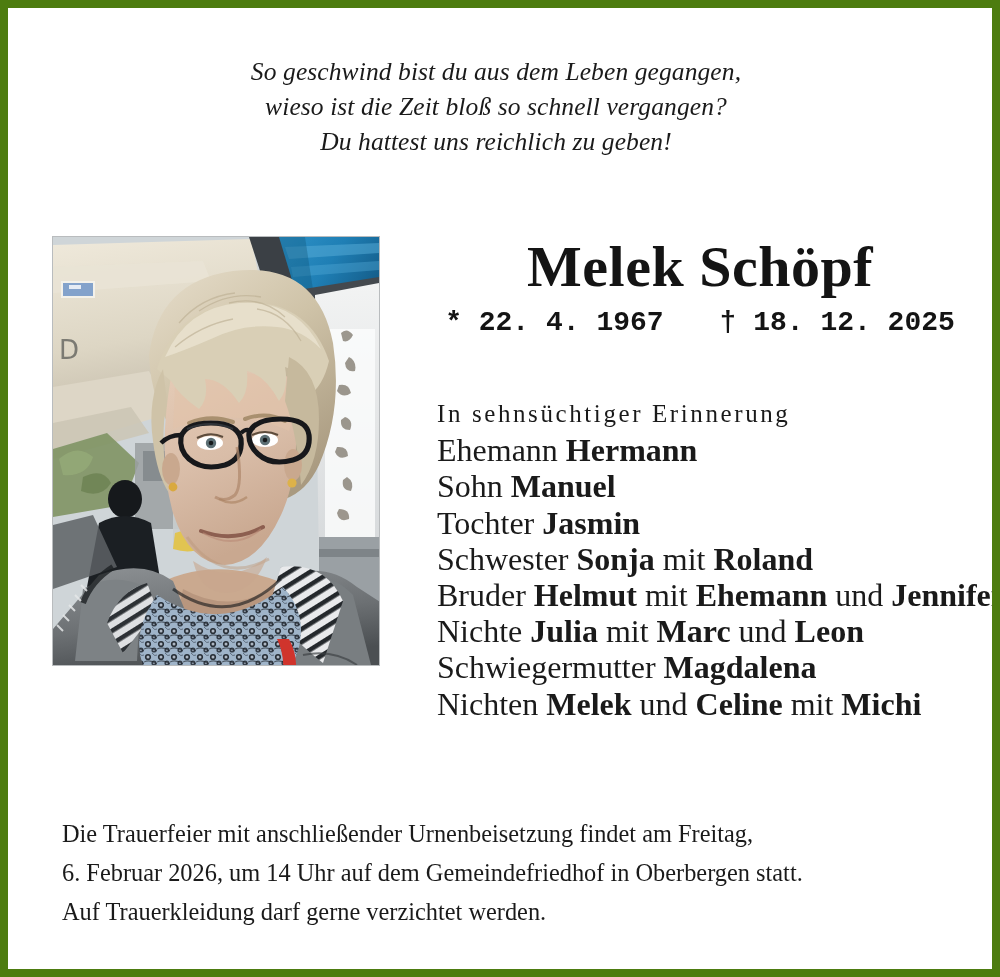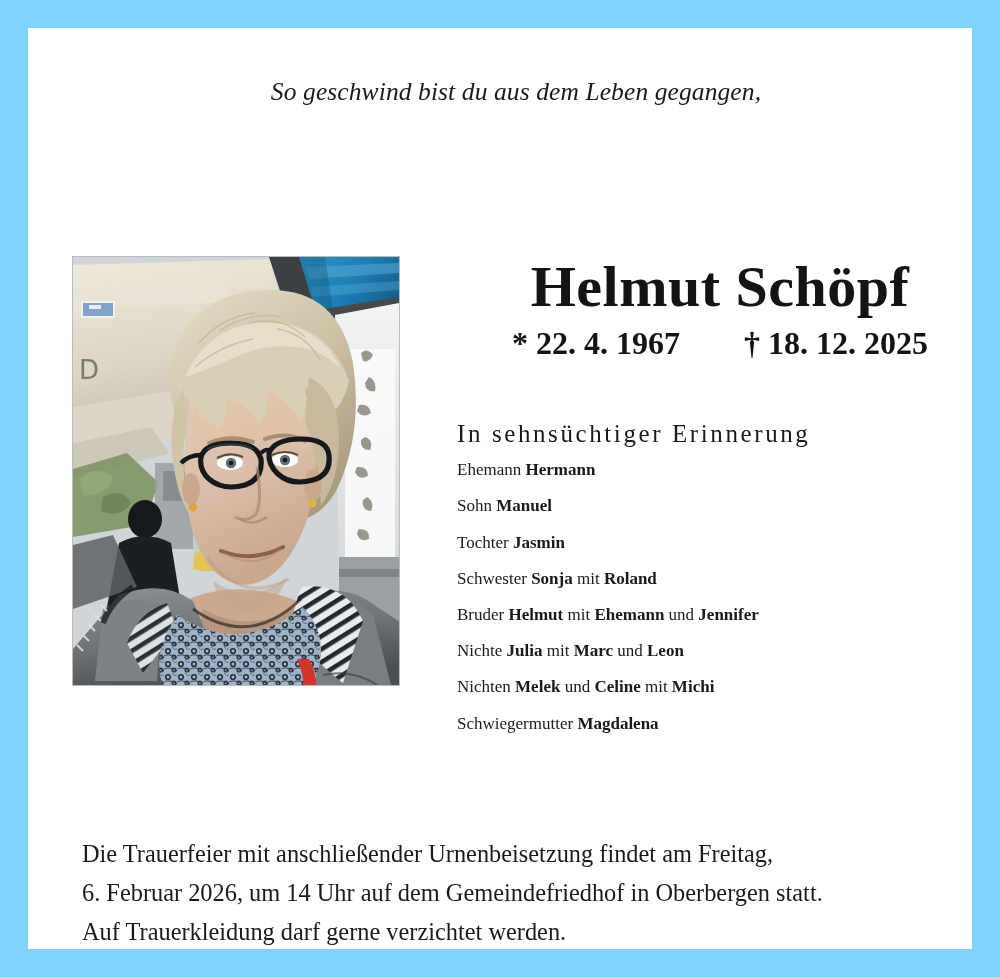--- a/index.html
+++ b/index.html
@@ -13,22 +13,22 @@
     overflow: hidden;
     font-family: "Liberation Serif", "DejaVu Serif", serif;
   }
 
   
   .notice-frame {
     position: relative;
     width: 1000px;
     height: 977px;
     box-sizing: border-box;
-    background: #7dd3fc;
-    padding: 28px;
+    background: #4d7c0f;
+    padding: 8px;
   }
   .notice-page {
     position: relative;
     width: 100%;
     height: 100%;
     box-sizing: border-box;
     background: #ffffff;
     overflow: hidden;
   }
 
@@ -80,23 +80,23 @@
     font-size: 58px;
     line-height: 62px;
     color: #141414;
     letter-spacing: 0.5px;
     white-space: nowrap;
   }
   .deceased-dates {
     display: block;
     text-align: center;
     margin-top: 10px;
-    font-family: Liberation Serif, serif;
+    font-family: Liberation Mono, monospace;
     font-weight: bold;
-    font-size: 32px;
+    font-size: 28px;
     line-height: 30px;
     color: #141414;
     white-space: pre;
   }
 
   
   .family-block {
     position: absolute;
     left: 429px;
     top: 388px;
@@ -107,21 +107,21 @@
     font-family: "Liberation Serif", "DejaVu Serif", serif;
     font-size: 25px;
     line-height: 36.2px;
     letter-spacing: 2.6px;
     color: #1a1a1a;
     white-space: nowrap;
   }
   .family-line {
     display: block;
     font-family: "Liberation Serif", "DejaVu Serif", serif;
-    font-size: 17px;
+    font-size: 32px;
     line-height: 36.2px;
     color: #1a1a1a;
     white-space: nowrap;
   }
   .family-line b { font-weight: bold; }
 
   
   .funeral-block {
     position: absolute;
     left: 54px;
@@ -140,20 +140,22 @@
   }
 </style>
 </head>
 <body>
 
 <div class="notice-frame">
   <div class="notice-page">
 
     <div class="poem">
       <span class="poem-line">So geschwind bist du aus dem Leben gegangen,</span>
+      <span class="poem-line">wieso ist die Zeit bloß so schnell vergangen?</span>
+      <span class="poem-line">Du hattest uns reichlich zu geben!</span>
     </div>
 
     <div class="portrait-wrap">
       <svg class="portrait-svg" viewBox="0 0 326 428" preserveAspectRatio="xMidYMid slice">
         <defs>
           <linearGradient id="skinG" x1="0" y1="0" x2="0.3" y2="1">
             <stop offset="0%" stop-color="#e6cdb8"></stop>
             <stop offset="55%" stop-color="#d9bda8"></stop>
             <stop offset="100%" stop-color="#c9a890"></stop>
           </linearGradient>
@@ -335,34 +337,34 @@
               <path d="M22 358 l6 6"></path>
               <path d="M16 368 l6 6"></path>
             <path d="M10 378 l6 6"></path>
               <path d="M4 388 l6 6"></path>
           </g>
         </g>
       </svg>
     </div>
 
     <div class="deceased-block">
-      <span class="deceased-name">Helmut Schöpf</span>
+      <span class="deceased-name">Melek Schöpf</span>
       <span class="deceased-dates">* 22. 4. 1967  † 18. 12. 2025</span>
     </div>
 
     <div class="family-block">
       <span class="family-heading">In sehnsüchtiger Erinnerung</span>
       <span class="family-line">Ehemann <b>Hermann</b></span>
       <span class="family-line">Sohn <b>Manuel</b></span>
       <span class="family-line">Tochter <b>Jasmin</b></span>
       <span class="family-line">Schwester <b>Sonja</b> mit <b>Roland</b></span>
       <span class="family-line">Bruder <b>Helmut</b> mit <b>Ehemann</b> und <b>Jennifer</b></span>
       <span class="family-line">Nichte <b>Julia</b> mit <b>Marc</b> und <b>Leon</b></span>
+      <span class="family-line">Schwiegermutter <b>Magdalena</b></span>
       <span class="family-line">Nichten <b>Melek</b> und <b>Celine</b> mit <b>Michi</b></span>
-      <span class="family-line">Schwiegermutter <b>Magdalena</b></span>
     </div>
 
     <div class="funeral-block">
       <span class="funeral-line">Die Trauerfeier mit anschließender Urnenbeisetzung findet am Freitag,</span>
       <span class="funeral-line">6. Februar 2026, um 14 Uhr auf dem Gemeindefriedhof in Oberbergen statt.</span>
       <span class="funeral-line">Auf Trauerkleidung darf gerne verzichtet werden.</span>
     </div>
 
   </div>
 </div>

